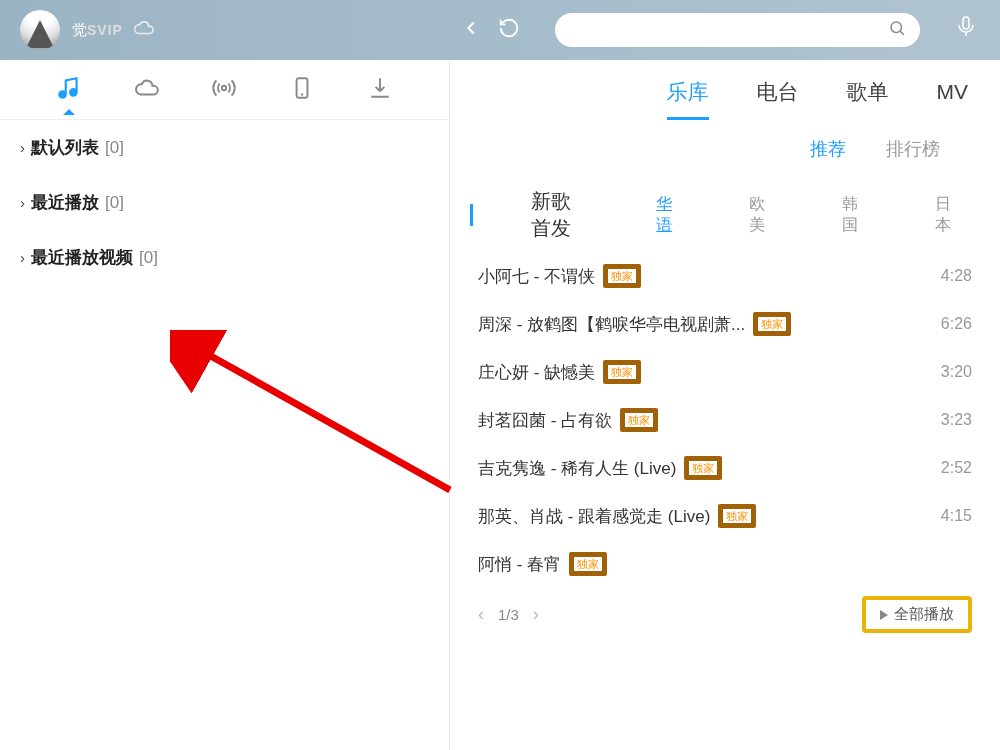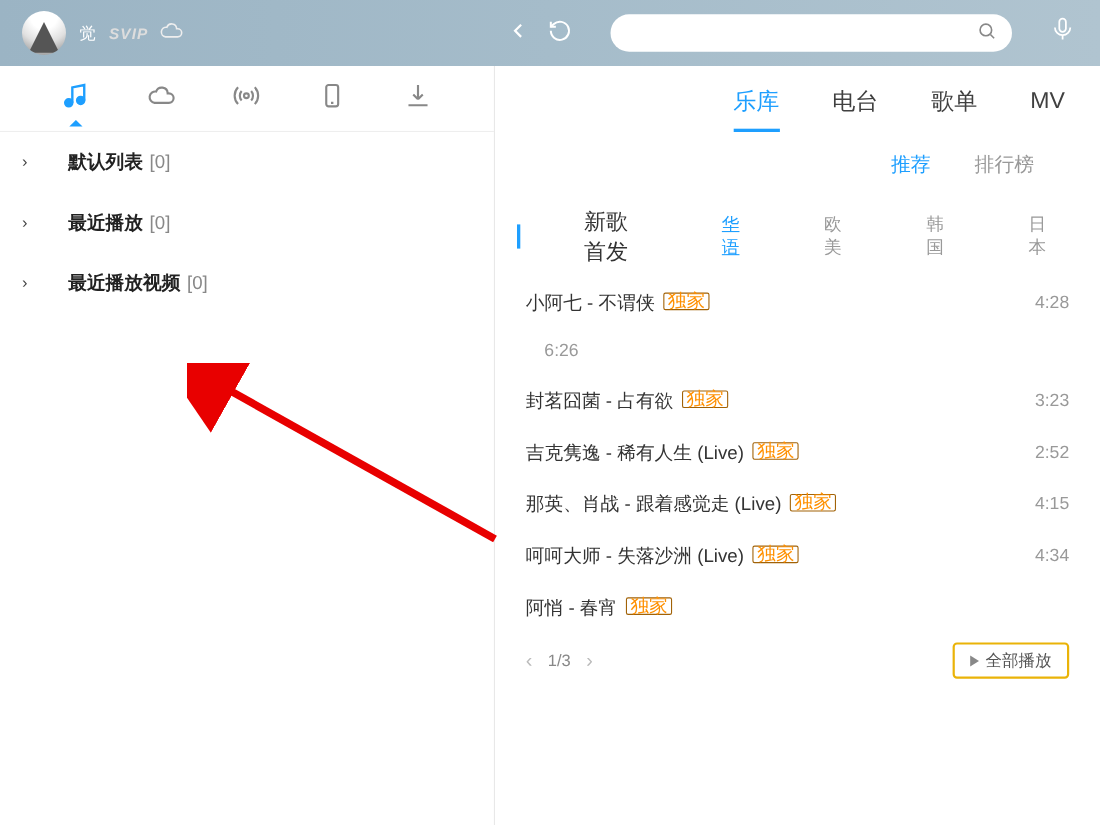--- a/index.html
+++ b/index.html
@@ -21,21 +21,21 @@
 }
 .avatar-inner {
   width: 0; height: 0;
   border-left: 14px solid transparent;
   border-right: 14px solid transparent;
   border-bottom: 28px solid #555;
   margin-top: 8px;
 }
 .username { color: #fff; margin-left: 12px; font-size: 15px; }
 .svip {
-  margin-left: 12px; color: #ddd; font-style: italic; font-weight: bold;
+  color: #ddd; font-weight: bold;
   font-size: 14px; letter-spacing: 1px;
 }
 .cloud-small { margin-left: 10px; color: #eee; }
 
 .nav-controls {
   position: absolute; left: 460px; top: 0; height: 60px;
   display: flex; align-items: center; gap: 16px;
 }
 .back-icon, .refresh-icon { color: #fff; cursor: pointer; }
 
@@ -78,21 +78,21 @@
   border-bottom: 6px solid #1e9fff;
 }
 .side-tab svg { width: 26px; height: 26px; }
 
 .playlist-section { padding: 0; }
 .playlist-item {
   padding: 16px 20px; display: flex; align-items: center;
   font-size: 17px; cursor: pointer;
 }
 .playlist-item .chev { color: #444; margin-right: 6px; font-size: 15px; }
-.playlist-item .pl-name { font-weight: bold; color: #222; margin-left: 31px; }
+.playlist-item .pl-name { font-weight: bold; color: #222; }
 .playlist-item .pl-count { color: #888; margin-left: 6px; }
 
 .red-arrow {
   position: absolute; left: 170px; top: 330px;
   pointer-events: none;
 }
 
 
 .content { flex: 1; display: flex; flex-direction: column; padding: 0; }
 .top-tabs {
@@ -121,35 +121,35 @@
 .lang-tab { font-size: 16px; color: #999; margin-right: 22px; cursor: pointer; }
 .lang-tab.active { color: #1e9fff; text-decoration: underline; }
 
 .song-list { padding: 4px 20px 0; }
 .song-row {
   display: flex; align-items: center; padding: 12px 8px;
   font-size: 17px;
 }
 .song-title { flex: 1; color: #333; white-space: nowrap; overflow: hidden; text-overflow: ellipsis; }
 .exclusive-badge {
-  display: inline-block; border: 1px solid #a16207;
-  color: #ff9000; font-size: 17px; padding: 0px 3px;
+  display: inline-block; border: 5px solid #a16207;
+  color: #ff9000; font-size: 11px; padding: 0px 3px;
   border-radius: 2px; margin-left: 8px; line-height: 14px;
   vertical-align: 2px;
 }
 .song-duration { color: #999; font-size: 16px; width: 48px; text-align: right; }
 
 .footer {
   display: flex; align-items: center; padding: 8px 28px;
   gap: 14px;
 }
 .page-nav { color: #bbb; cursor: pointer; font-size: 18px; }
 .page-info { color: #888; font-size: 15px; }
 .play-all {
-  margin-left: auto; border: 2px solid #eab308; border-radius: 4px;
+  margin-left: auto; border: 4px solid #eab308; border-radius: 4px;
   padding: 5px 14px; font-size: 15px; color: #555; cursor: pointer;
   display: flex; align-items: center; gap: 6px;
 }
 .play-triangle {
   width: 0; height: 0;
   border-top: 5px solid transparent;
   border-bottom: 5px solid transparent;
   border-left: 8px solid #888;
 }
 </style>
@@ -275,37 +275,38 @@
       <span class="lang-tab">韩国</span>
       <span class="lang-tab">日本</span>
     </div>
 
     <div class="song-list">
       <div class="song-row">
         <span class="song-title"><span>小阿七 - 不谓侠</span><span class="exclusive-badge">独家</span></span>
         <span class="song-duration">4:28</span>
       </div>
       <div class="song-row">
+        <span class="song-title"><span>周深 - 放鹤图【鹤唳华亭电视剧萧...</span><span class="exclusive-badge">独家</span></span>
         <span class="song-duration">6:26</span>
+      </div>
+      <div class="song-row">
+        <span class="song-title"><span>庄心妍 - 缺憾美</span><span class="exclusive-badge">独家</span></span>
+        <span class="song-duration">3:20</span>
       </div>
       <div class="song-row">
         <span class="song-title"><span>封茗囧菌 - 占有欲</span><span class="exclusive-badge">独家</span></span>
         <span class="song-duration">3:23</span>
       </div>
       <div class="song-row">
         <span class="song-title"><span>吉克隽逸 - 稀有人生 (Live)</span><span class="exclusive-badge">独家</span></span>
         <span class="song-duration">2:52</span>
       </div>
       <div class="song-row">
         <span class="song-title"><span>那英、肖战 - 跟着感觉走 (Live)</span><span class="exclusive-badge">独家</span></span>
         <span class="song-duration">4:15</span>
-      </div>
-      <div class="song-row">
-        <span class="song-title"><span>呵呵大师 - 失落沙洲 (Live)</span><span class="exclusive-badge">独家</span></span>
-        <span class="song-duration">4:34</span>
       </div>
       <div class="song-row">
         <span class="song-title"><span>阿悄 - 春宵</span><span class="exclusive-badge">独家</span></span>
         <span class="song-duration"></span>
       </div>
     </div>
 
     <div class="footer">
       <span class="page-nav">‹</span>
       <span class="page-info">1/3</span>

